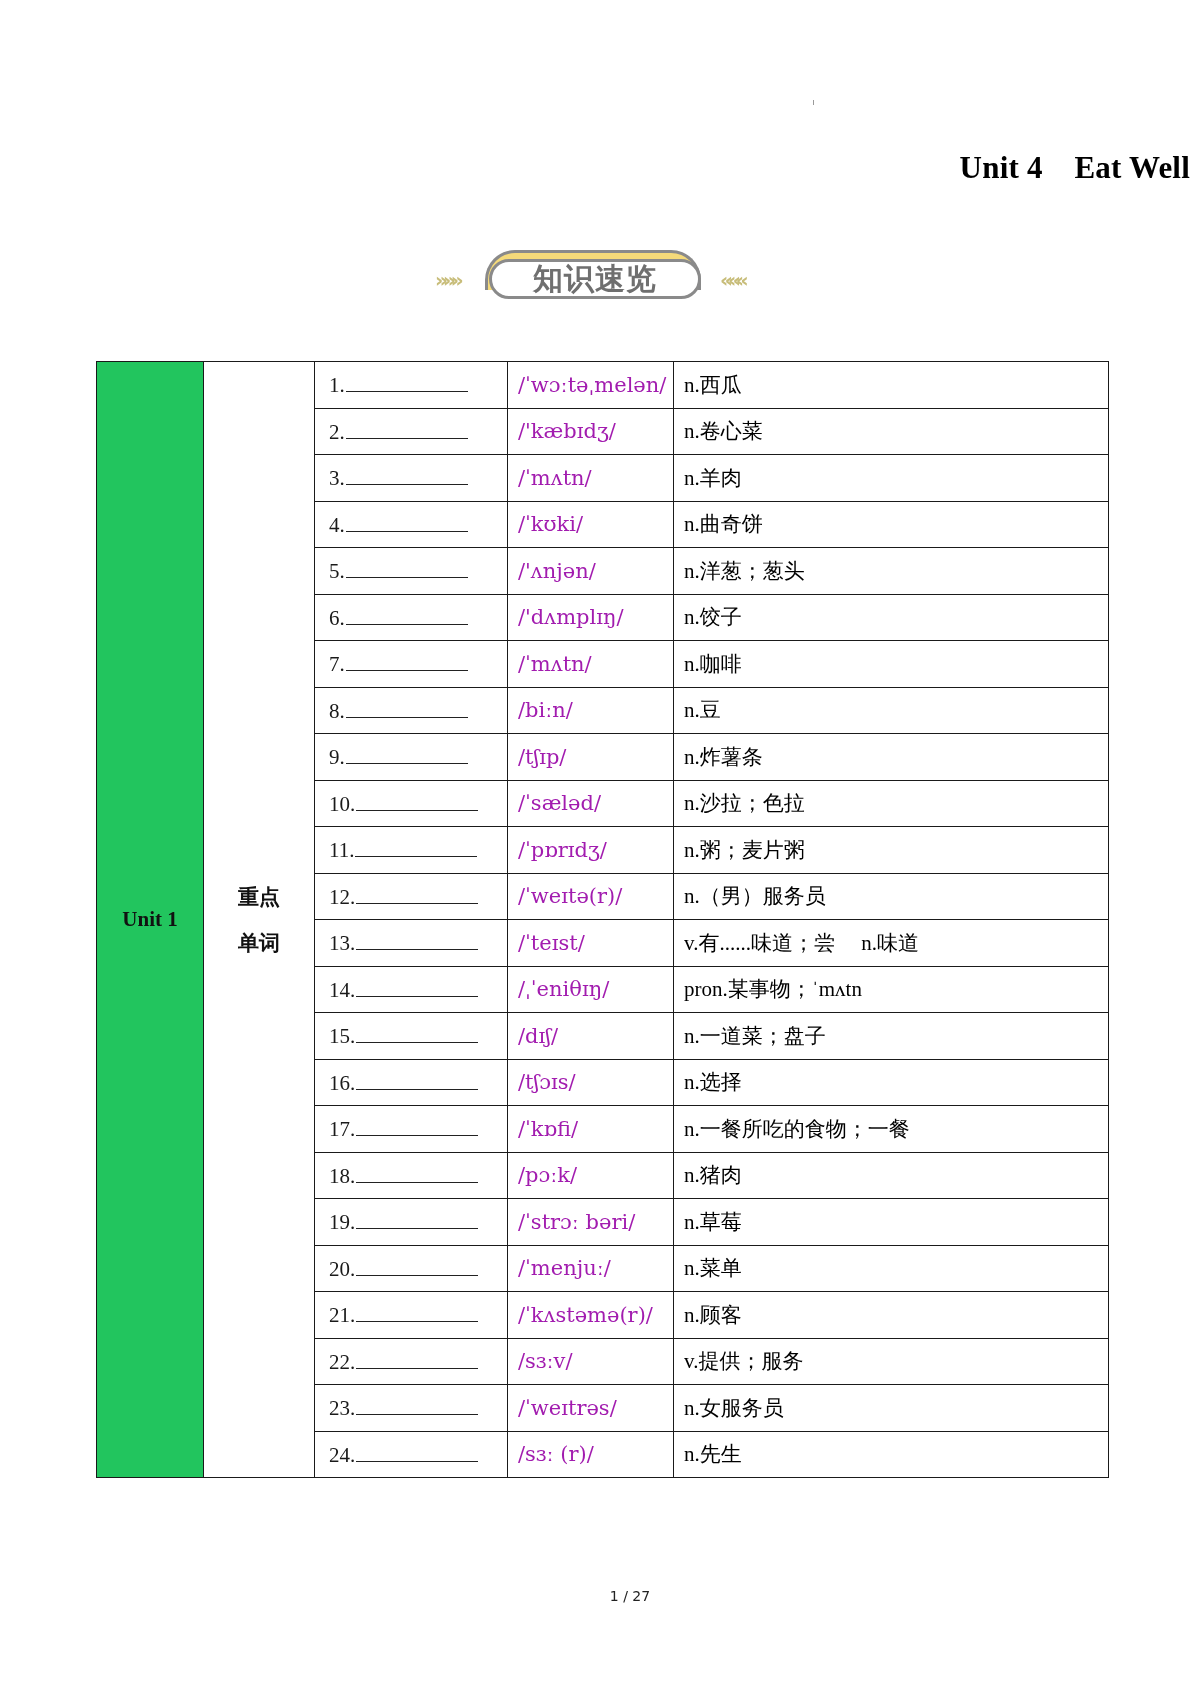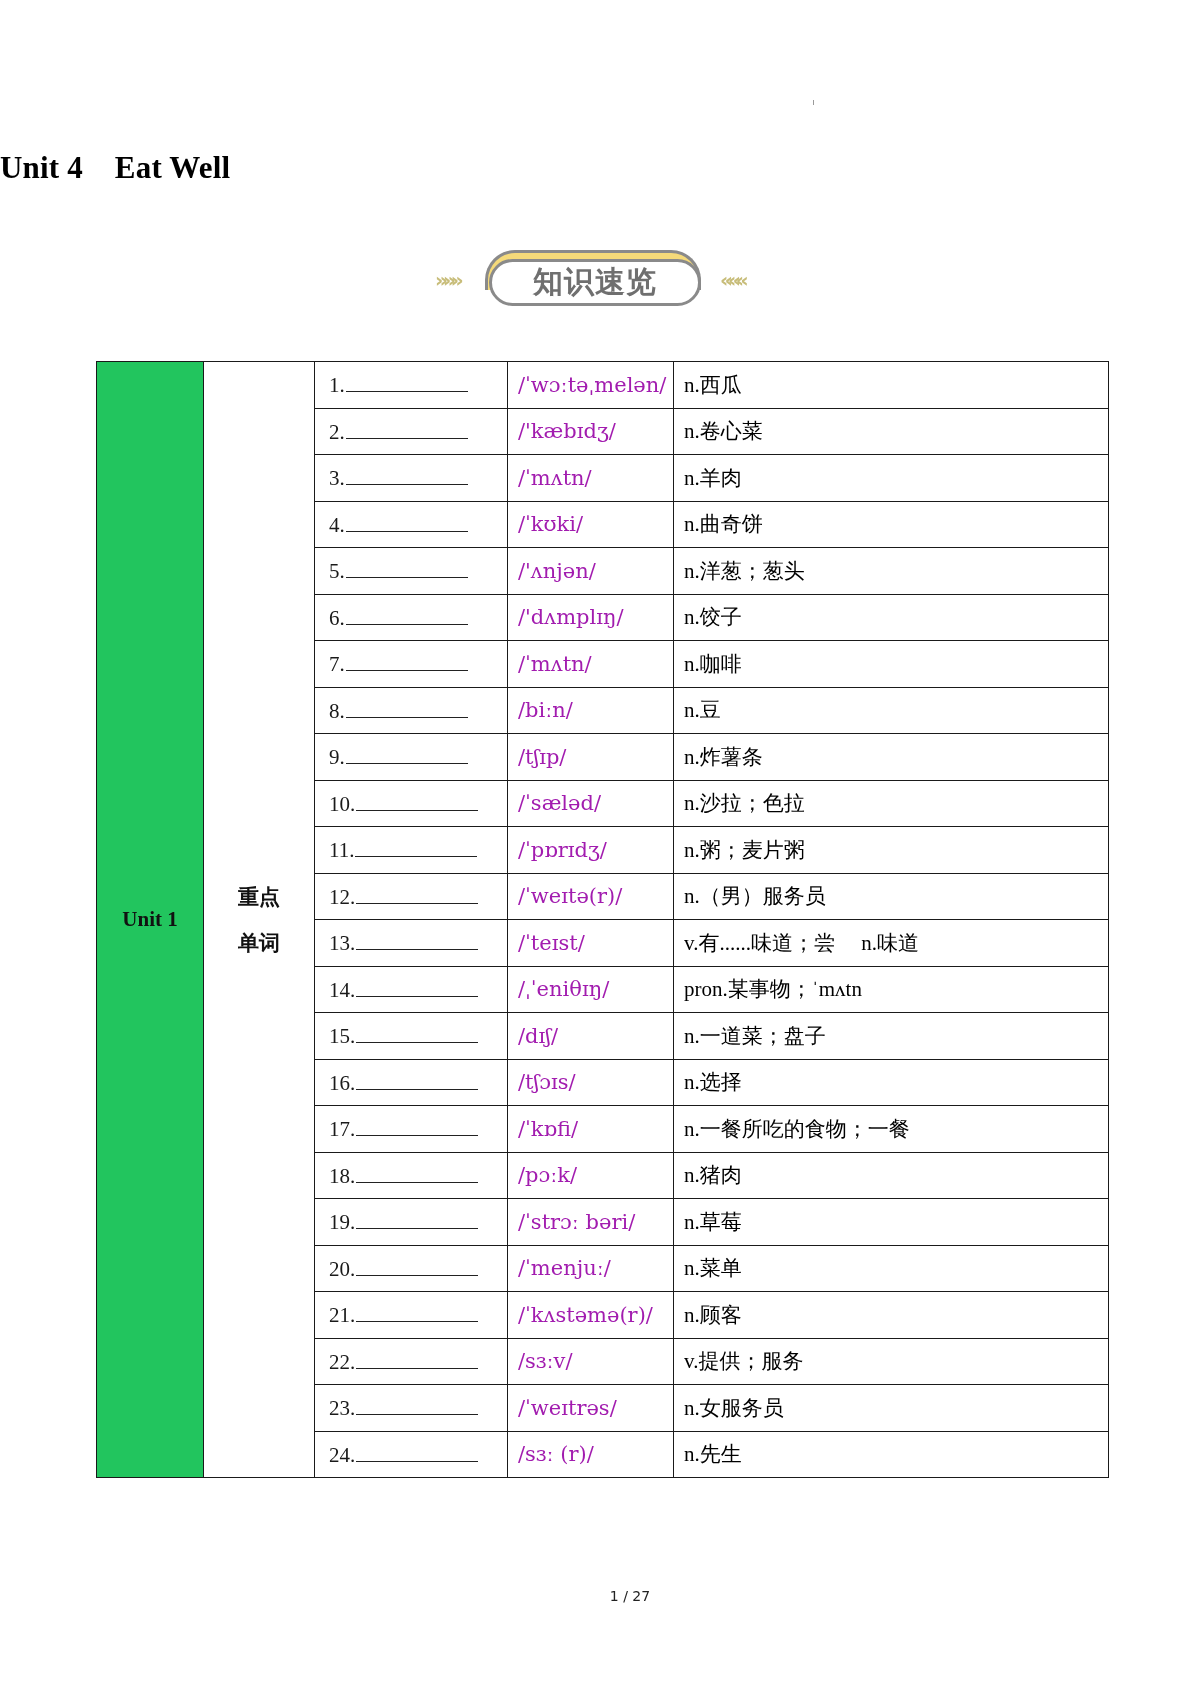--- a/index.html
+++ b/index.html
@@ -21,21 +21,21 @@
     top: 100px;
     width: 1px;
     height: 5px;
     background: #9a9a9a;
   }
   .title {
     position: absolute;
     left: 0;
     top: 150px;
     width: 1190px;
-    text-align: left;
+    text-align: right;
     font-family: "Liberation Serif", serif;
     font-weight: bold;
     font-size: 31px;
     letter-spacing: 0.2px;
     color: #000;
     white-space: pre;
   }
   .badge-wrap {
     position: absolute;
     left: 430px;
@@ -65,21 +65,21 @@
     background: #f5da7a;
     border: 3px solid #8a8a8a;
     border-bottom: none;
     box-sizing: border-box;
   }
   .pill-inner {
     position: absolute;
     left: 59px;
     top: 9px;
     width: 212px;
-    height: 47px;
+    height: 40px;
     border-radius: 28px;
     border: 3px solid #8a8a8a;
     box-sizing: border-box;
     background: #fff;
     display: flex;
     align-items: center;
     justify-content: center;
   }
   .pill-label {
     font-family: "DejaVu Sans", sans-serif;

